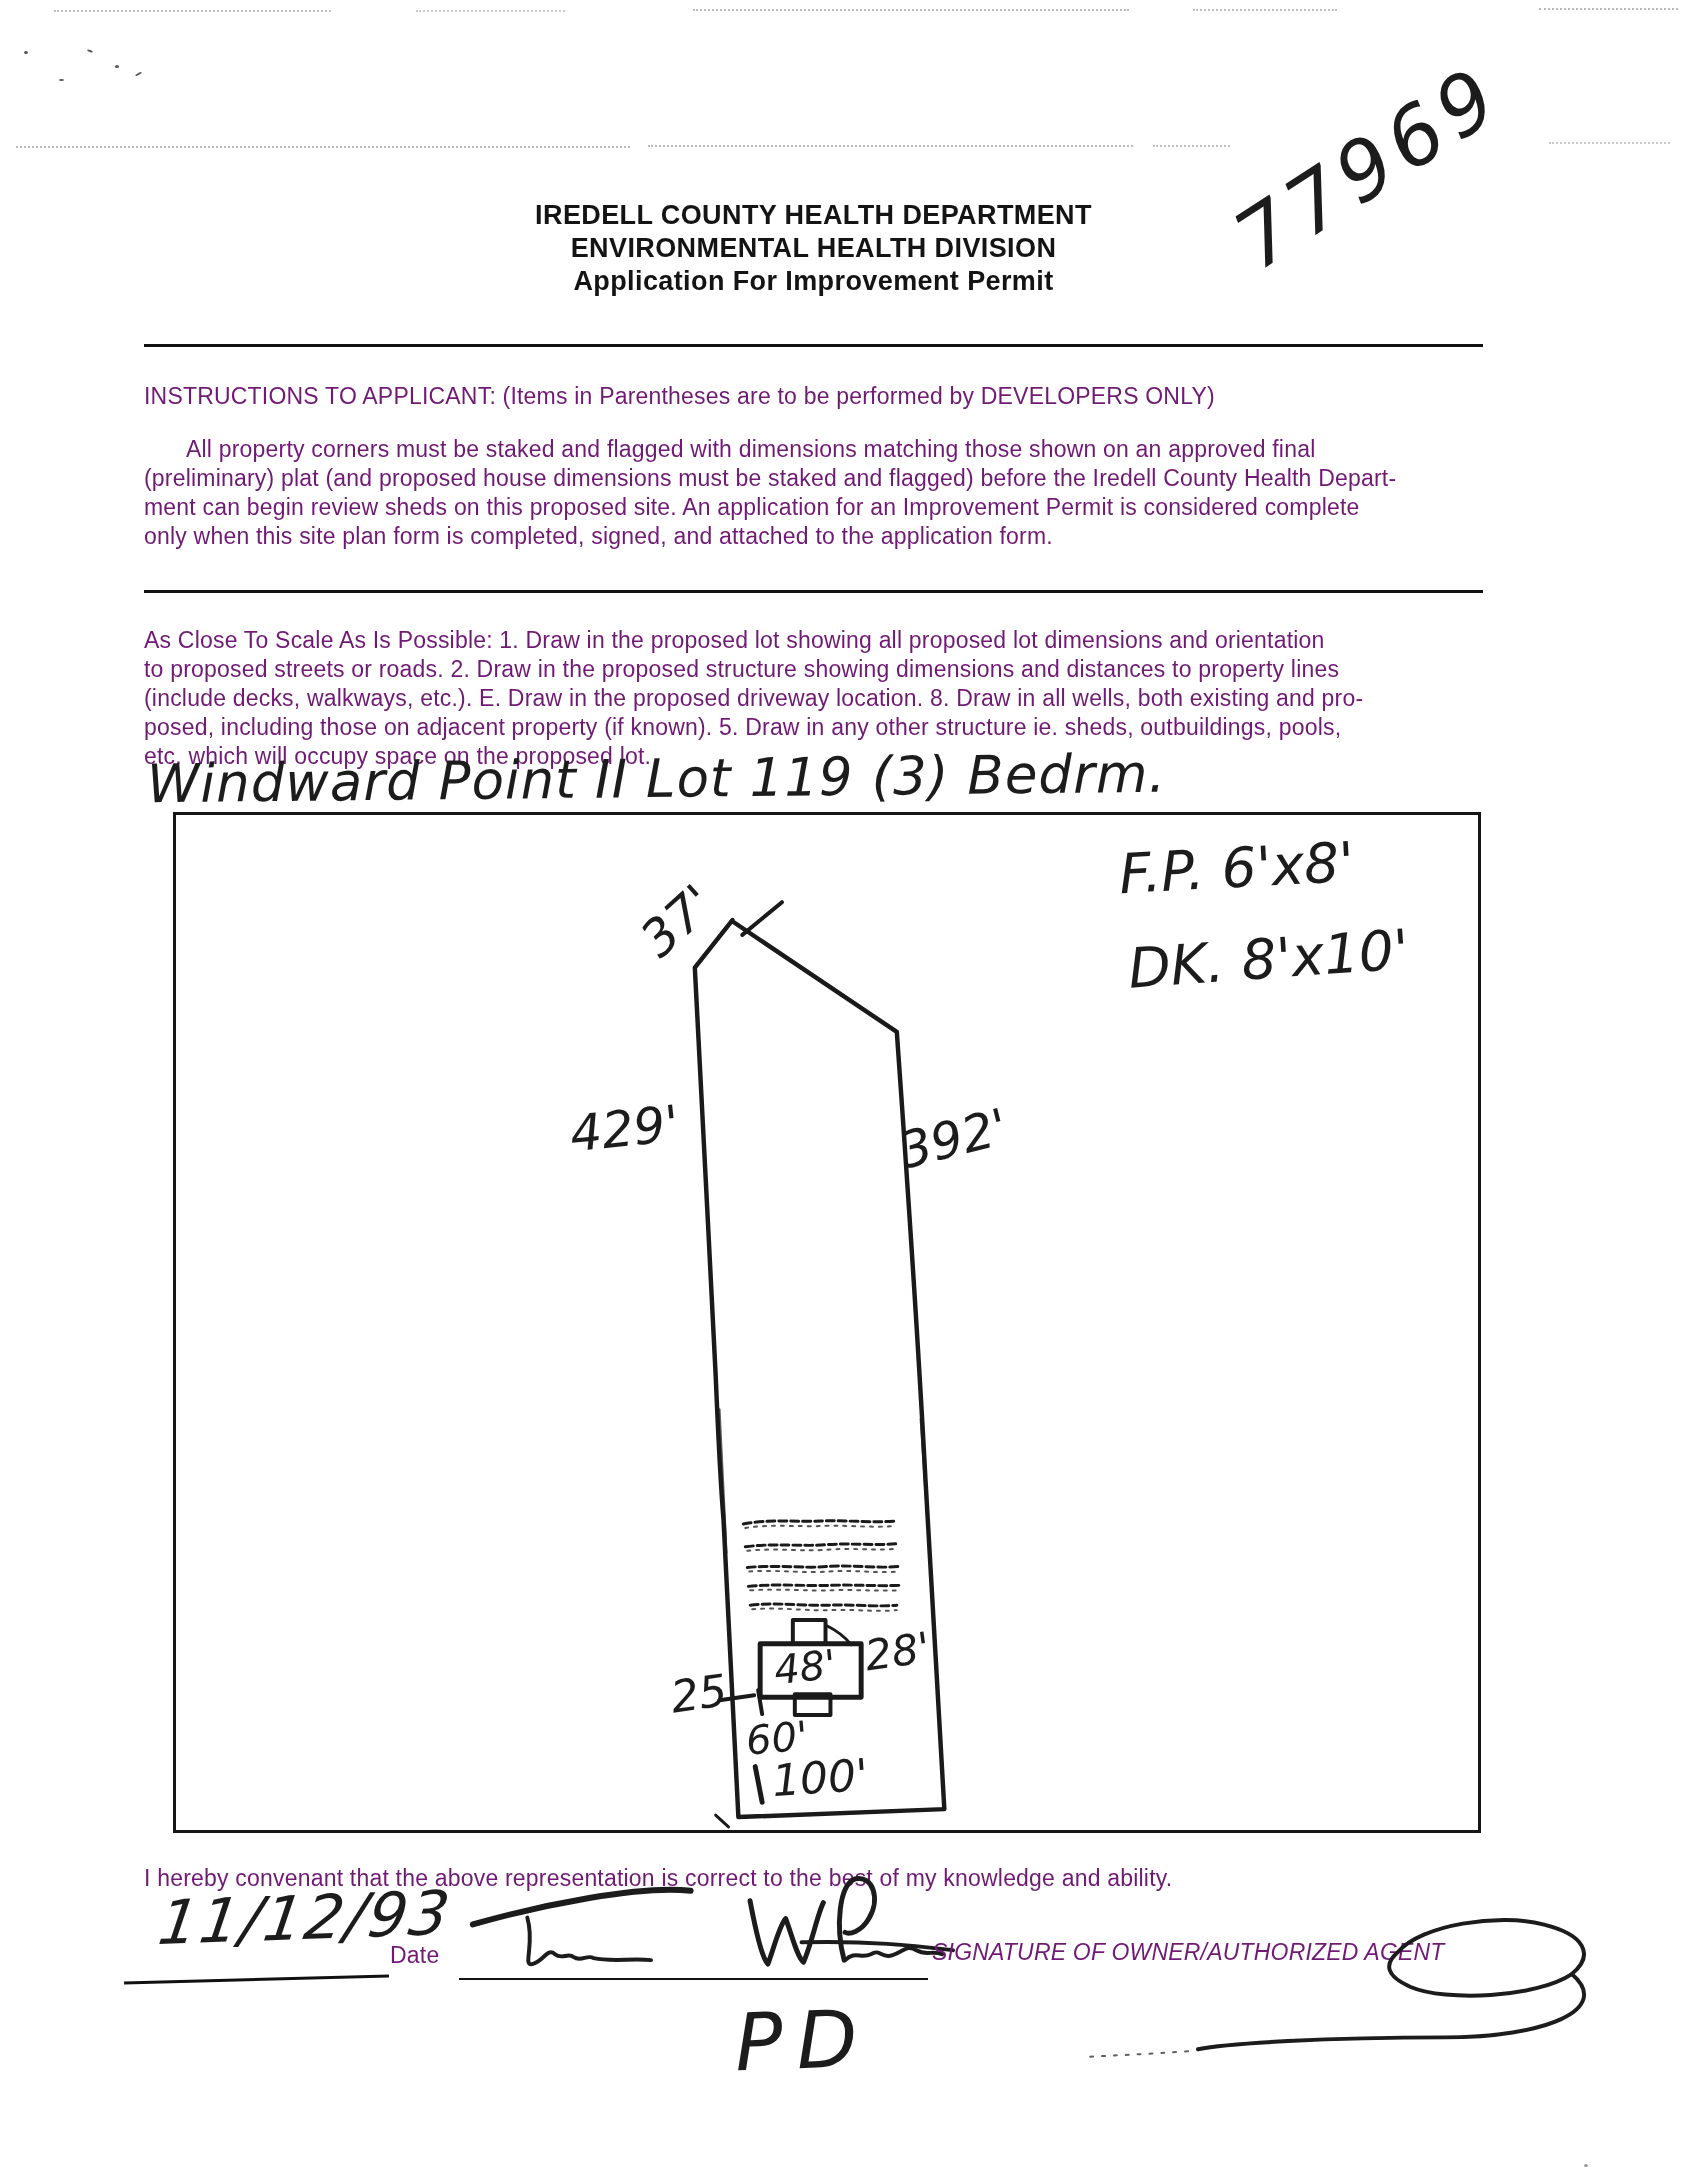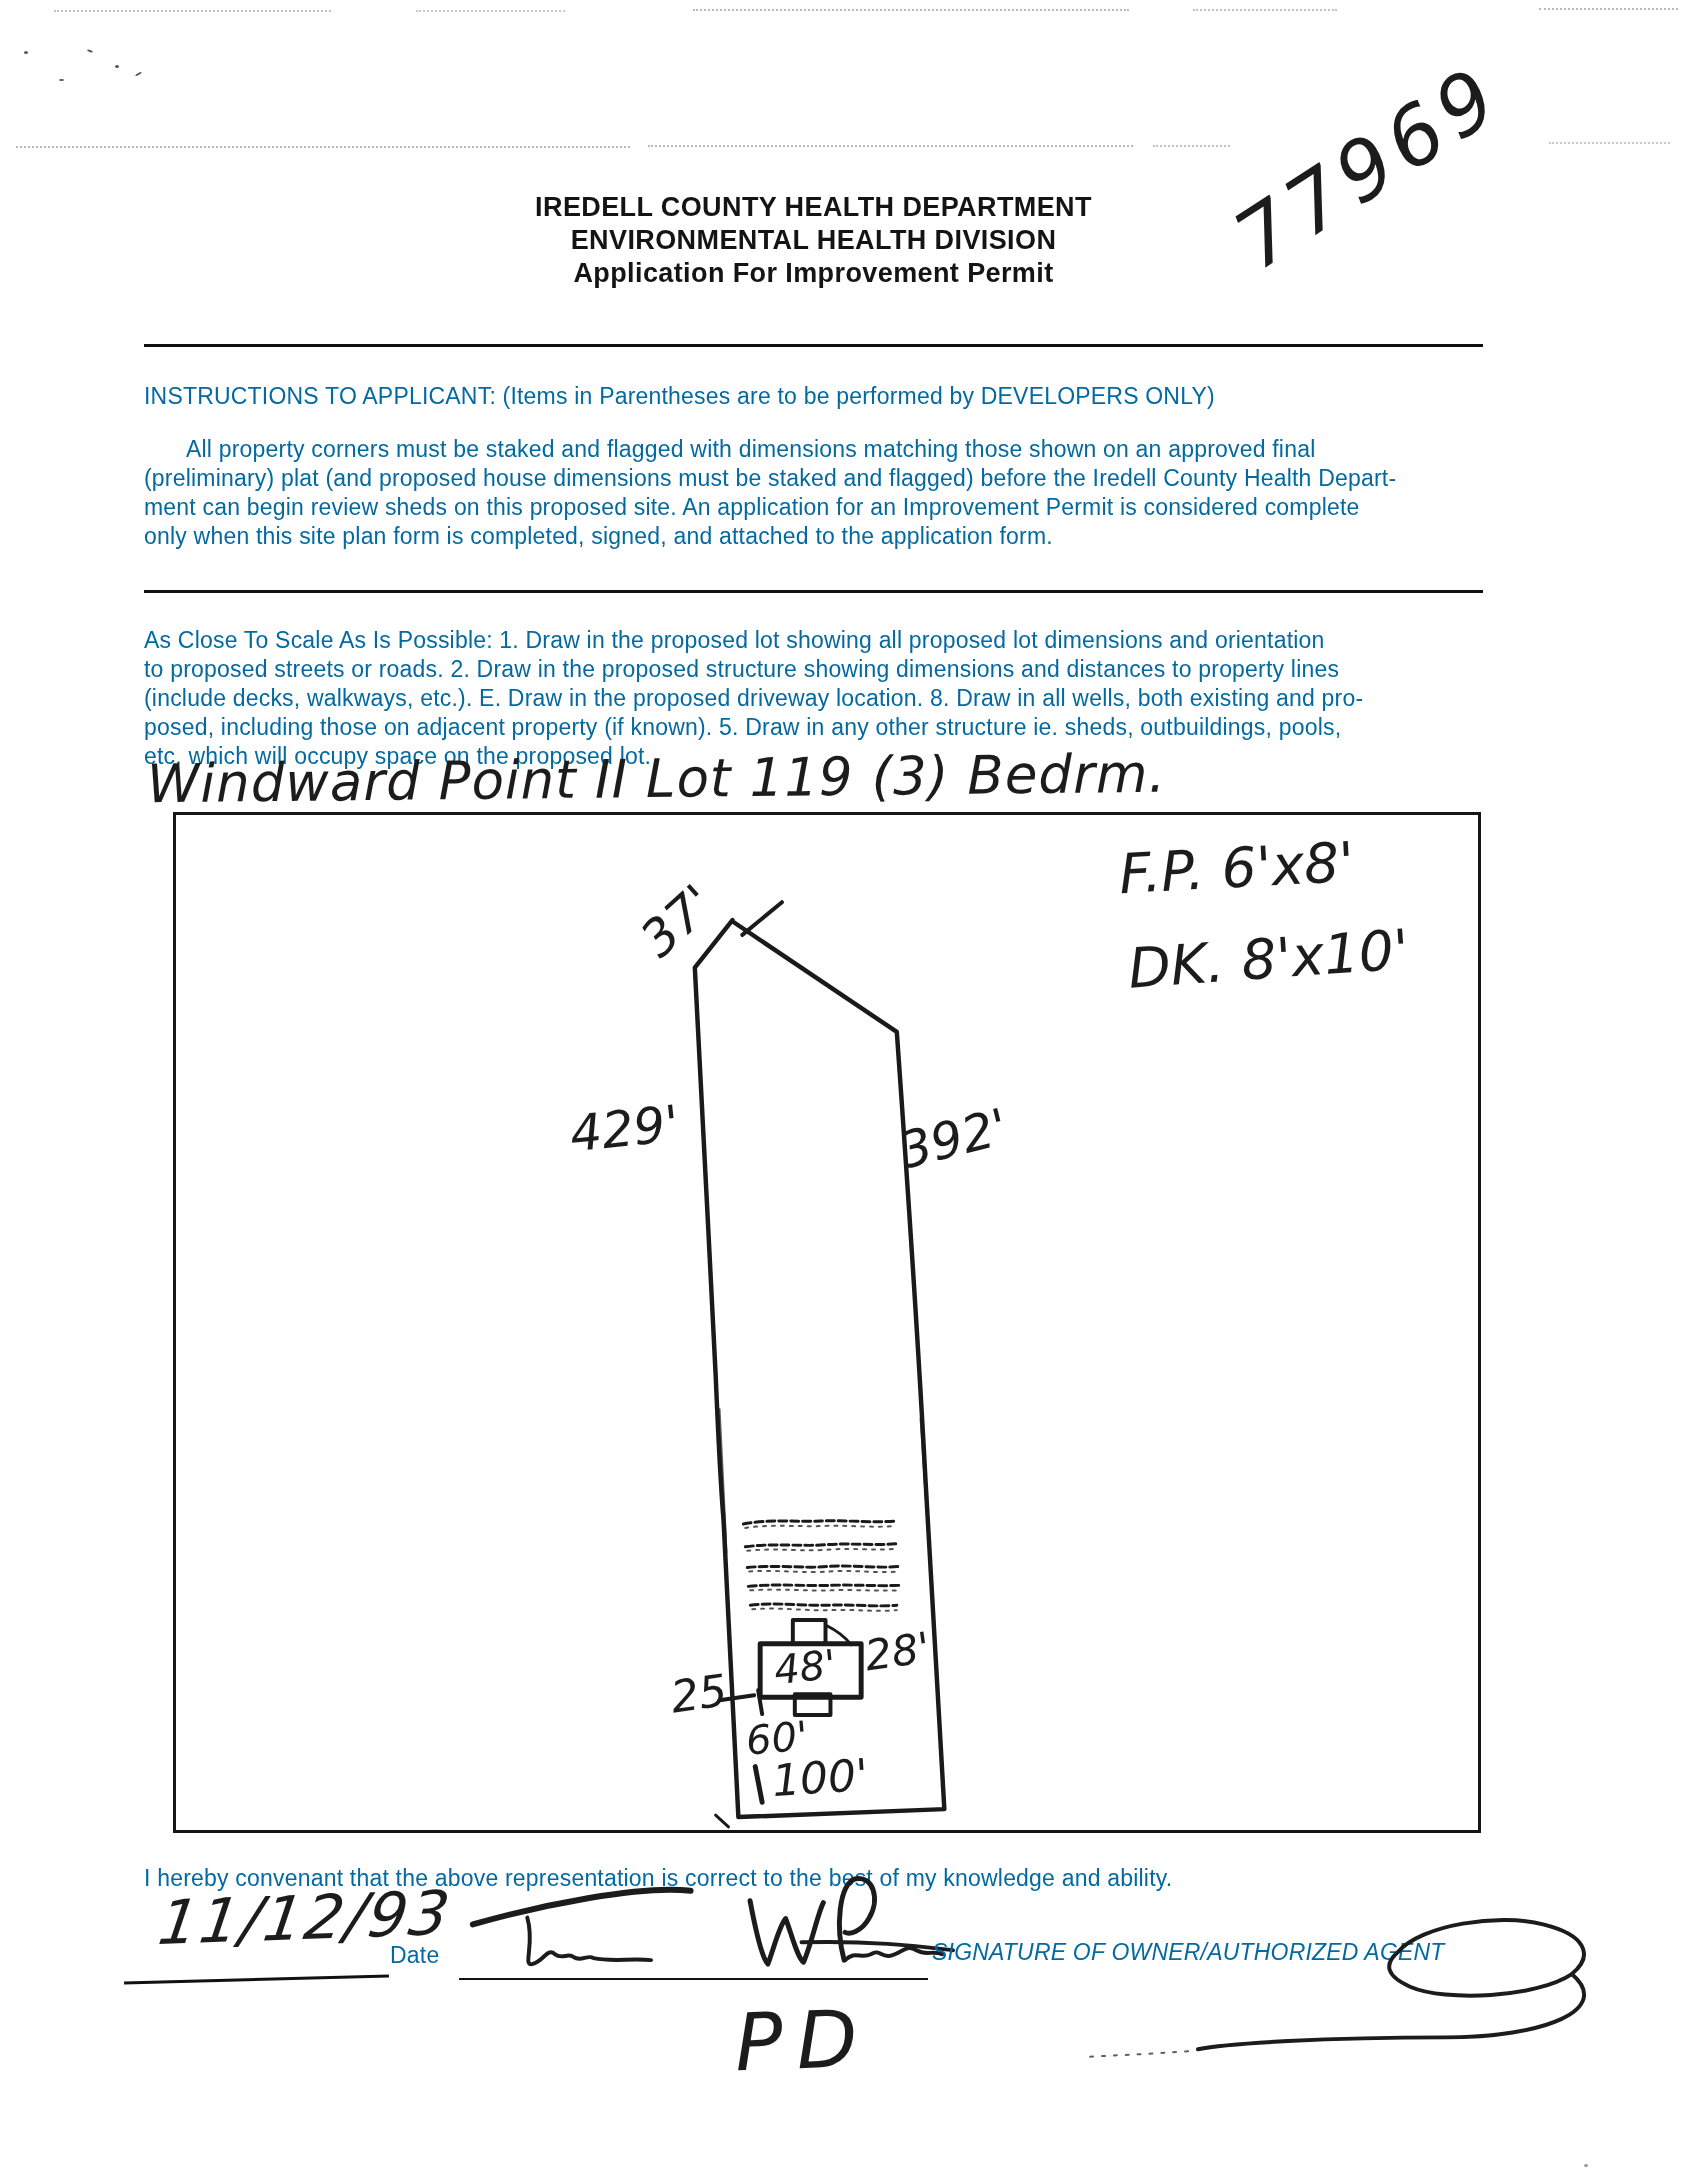--- a/index.html
+++ b/index.html
@@ -2,25 +2,25 @@
 <html><head>
 <meta charset="utf-8">
 <style>
   html,body{margin:0;padding:0;background:#e8e8e8;}
   .page{position:relative;width:1687px;height:2175px;background:#ffffff;overflow:hidden;
         font-family:"Liberation Sans",sans-serif;color:#141414;}
   
   .dotline{position:absolute;height:0;border-top:2px dotted #777;}
   .speck{position:absolute;background:#555;border-radius:50%;}
   
-  .print{position:absolute;font-size:23px;letter-spacing:0.2px;color:#0369a1;white-space:nowrap;}
+  .print{position:absolute;font-size:23px;letter-spacing:0.2px;color:#701a75;white-space:nowrap;}
   .para .pline{height:29px;white-space:nowrap;}
   .indent{padding-left:42px;}
   .bold{font-weight:normal;}
-  .header{position:absolute;left:144px;top:191px;width:1339px;text-align:center;}
+  .header{position:absolute;left:144px;top:199px;width:1339px;text-align:center;}
   .h-line{font-weight:bold;font-size:27px;line-height:33px;letter-spacing:0.4px;}
   .rule{position:absolute;left:144px;width:1339px;border-top:3px solid #111;}
   
   .hand{position:absolute;font-family:"DejaVu Sans",sans-serif;font-style:italic;
         color:#1c1c1c;white-space:nowrap;line-height:1;}
   .stamp{left:1220px;top:127px;font-size:81px;letter-spacing:8px;transform:rotate(-33deg);}
   .annotation{left:147px;top:752px;font-size:53px;letter-spacing:1px;transform:rotate(-.6deg);z-index:3;}
   
   .plan-box{position:absolute;left:173px;top:812px;width:1302px;height:1015px;border:3px solid #161616;}
   .plan-box svg{position:absolute;left:0;top:0;}

